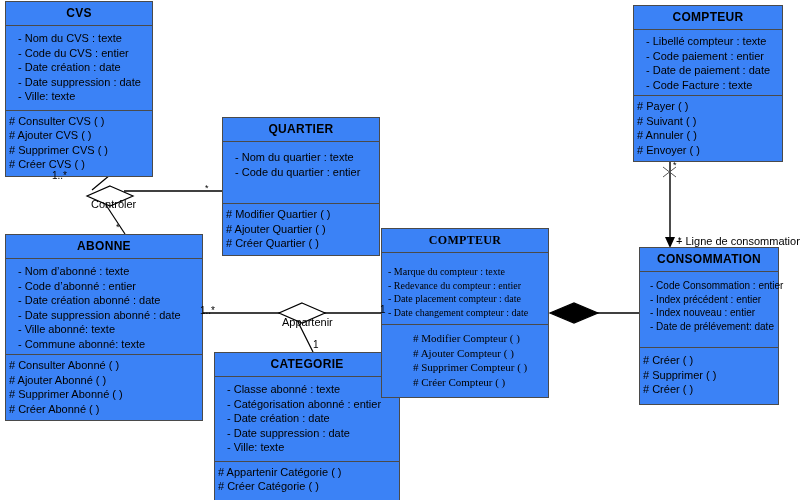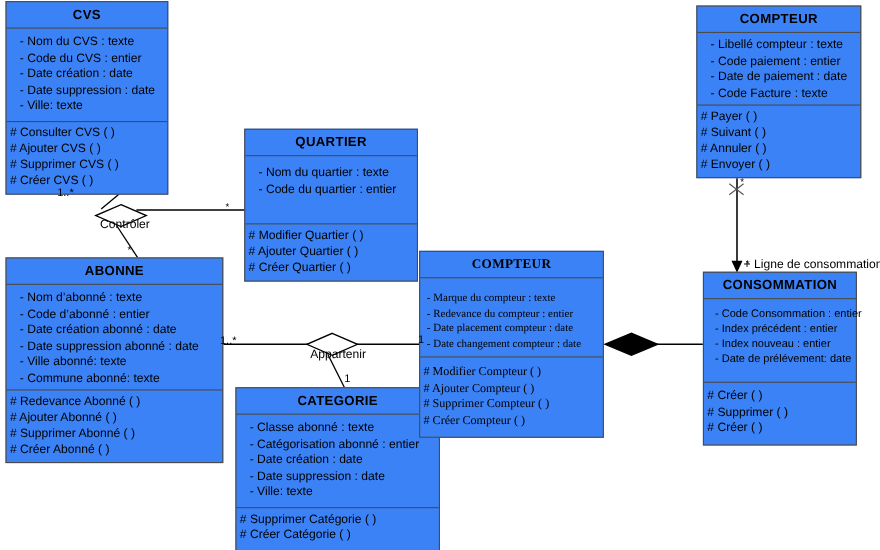--- a/index.html
+++ b/index.html
@@ -151,51 +151,51 @@
     <div class="cls-name">ABONNE</div>
     <div class="cls-attrs" style="padding-top:5px;padding-bottom:3px;">
       <div>- Nom d’abonné : texte</div>
       <div>- Code d’abonné : entier</div>
       <div>- Date création abonné : date</div>
       <div>- Date suppression abonné : date</div>
       <div>- Ville abonné: texte</div>
       <div>- Commune abonné: texte</div>
     </div>
     <div class="cls-ops">
-      <div># Redevance Abonné ( )</div>
+      <div># Consulter Abonné ( )</div>
       <div># Ajouter Abonné ( )</div>
       <div># Supprimer Abonné ( )</div>
       <div># Créer Abonné ( )</div>
     </div>
   </div>
 
   <div class="uml-class" style="left:214px;top:352px;width:186px;height:150px;">
     <div class="cls-name">CATEGORIE</div>
     <div class="cls-attrs" style="padding-top:5px;">
       <div>- Classe abonné : texte</div>
       <div>- Catégorisation abonné : entier</div>
       <div>- Date création : date</div>
       <div>- Date suppression : date</div>
       <div>- Ville: texte</div>
     </div>
     <div class="cls-ops">
-      <div># Supprimer Catégorie ( )</div>
+      <div># Appartenir Catégorie ( )</div>
       <div># Créer Catégorie ( )</div>
     </div>
   </div>
 
   <div class="uml-class" style="left:381px;top:228px;width:168px;font-family:Liberation Serif, serif;">
     <div class="cls-name">COMPTEUR</div>
     <div class="cls-attrs small-attrs" style="height:72px;padding-top:12px;padding-left:4px;">
       <div>- Marque du compteur : texte</div>
       <div>- Redevance du compteur : entier</div>
       <div>- Date placement compteur : date</div>
       <div>- Date changement compteur : date</div>
     </div>
-    <div class="cls-ops" style="padding-top:6px;height:72px;">
+    <div class="cls-ops" style="padding-top:6px;height:72px;margin-left:28px;">
       <div># Modifier Compteur ( )</div>
       <div># Ajouter Compteur  ( )</div>
       <div># Supprimer Compteur  ( )</div>
       <div># Créer Compteur  ( )</div>
     </div>
   </div>
 
   <div class="uml-class" style="left:639px;top:247px;width:140px;height:158px;">
     <div class="cls-name">CONSOMMATION</div>
     <div class="cls-attrs small-attrs" style="height:76px;padding-top:7px;padding-left:8px;">

